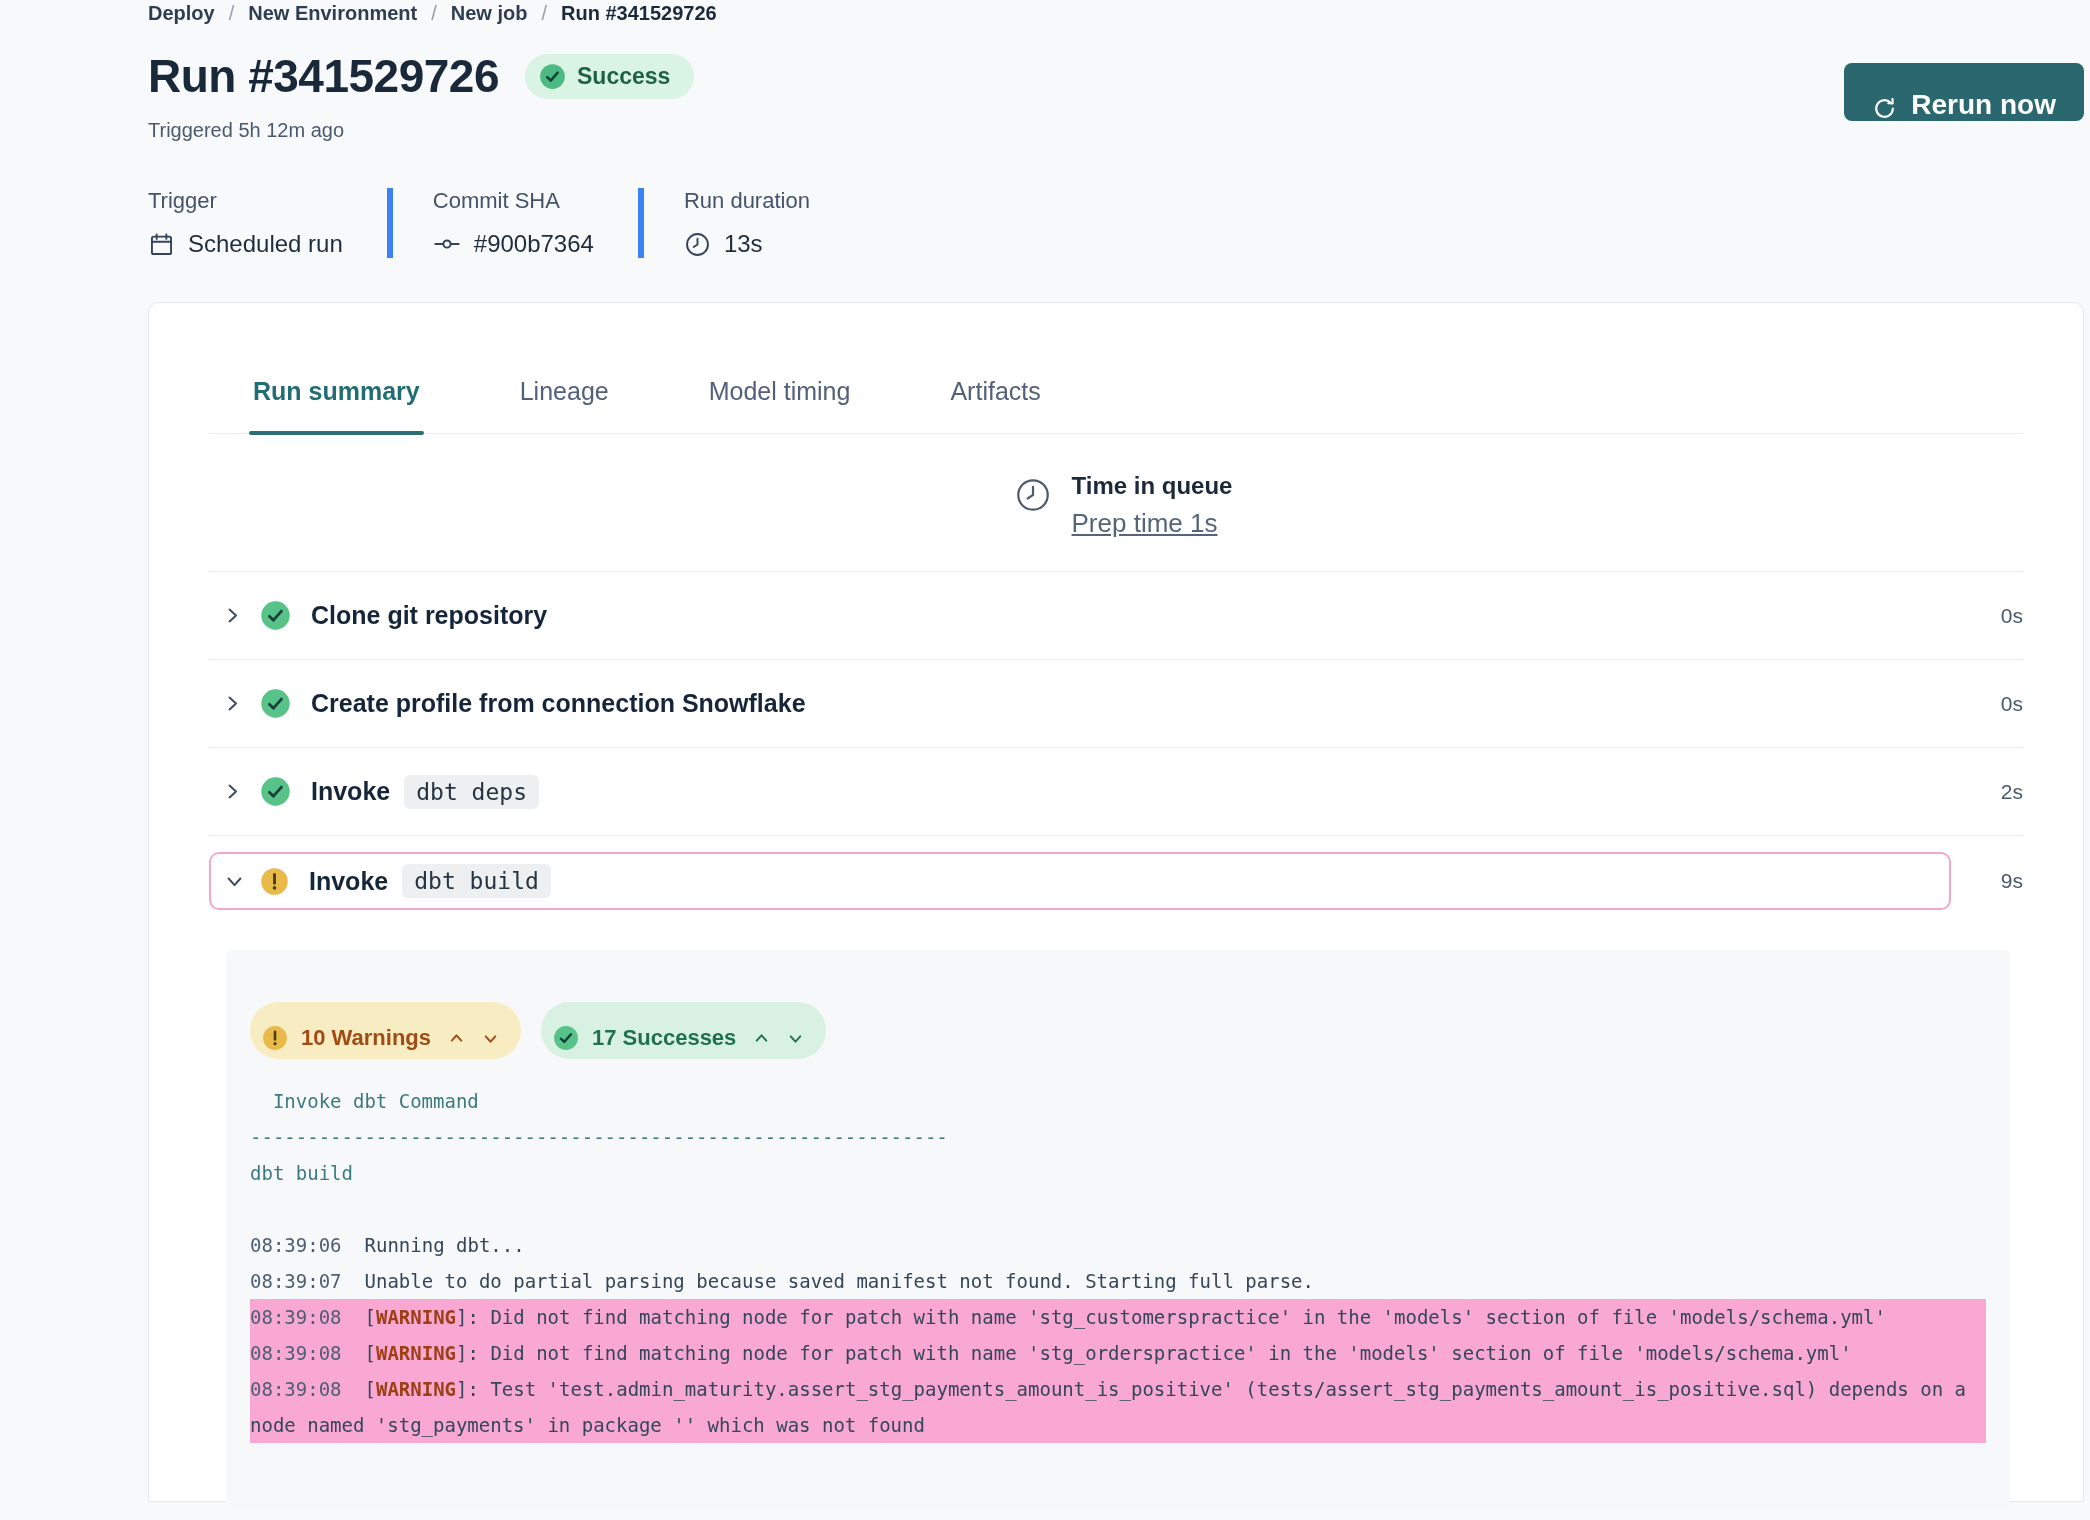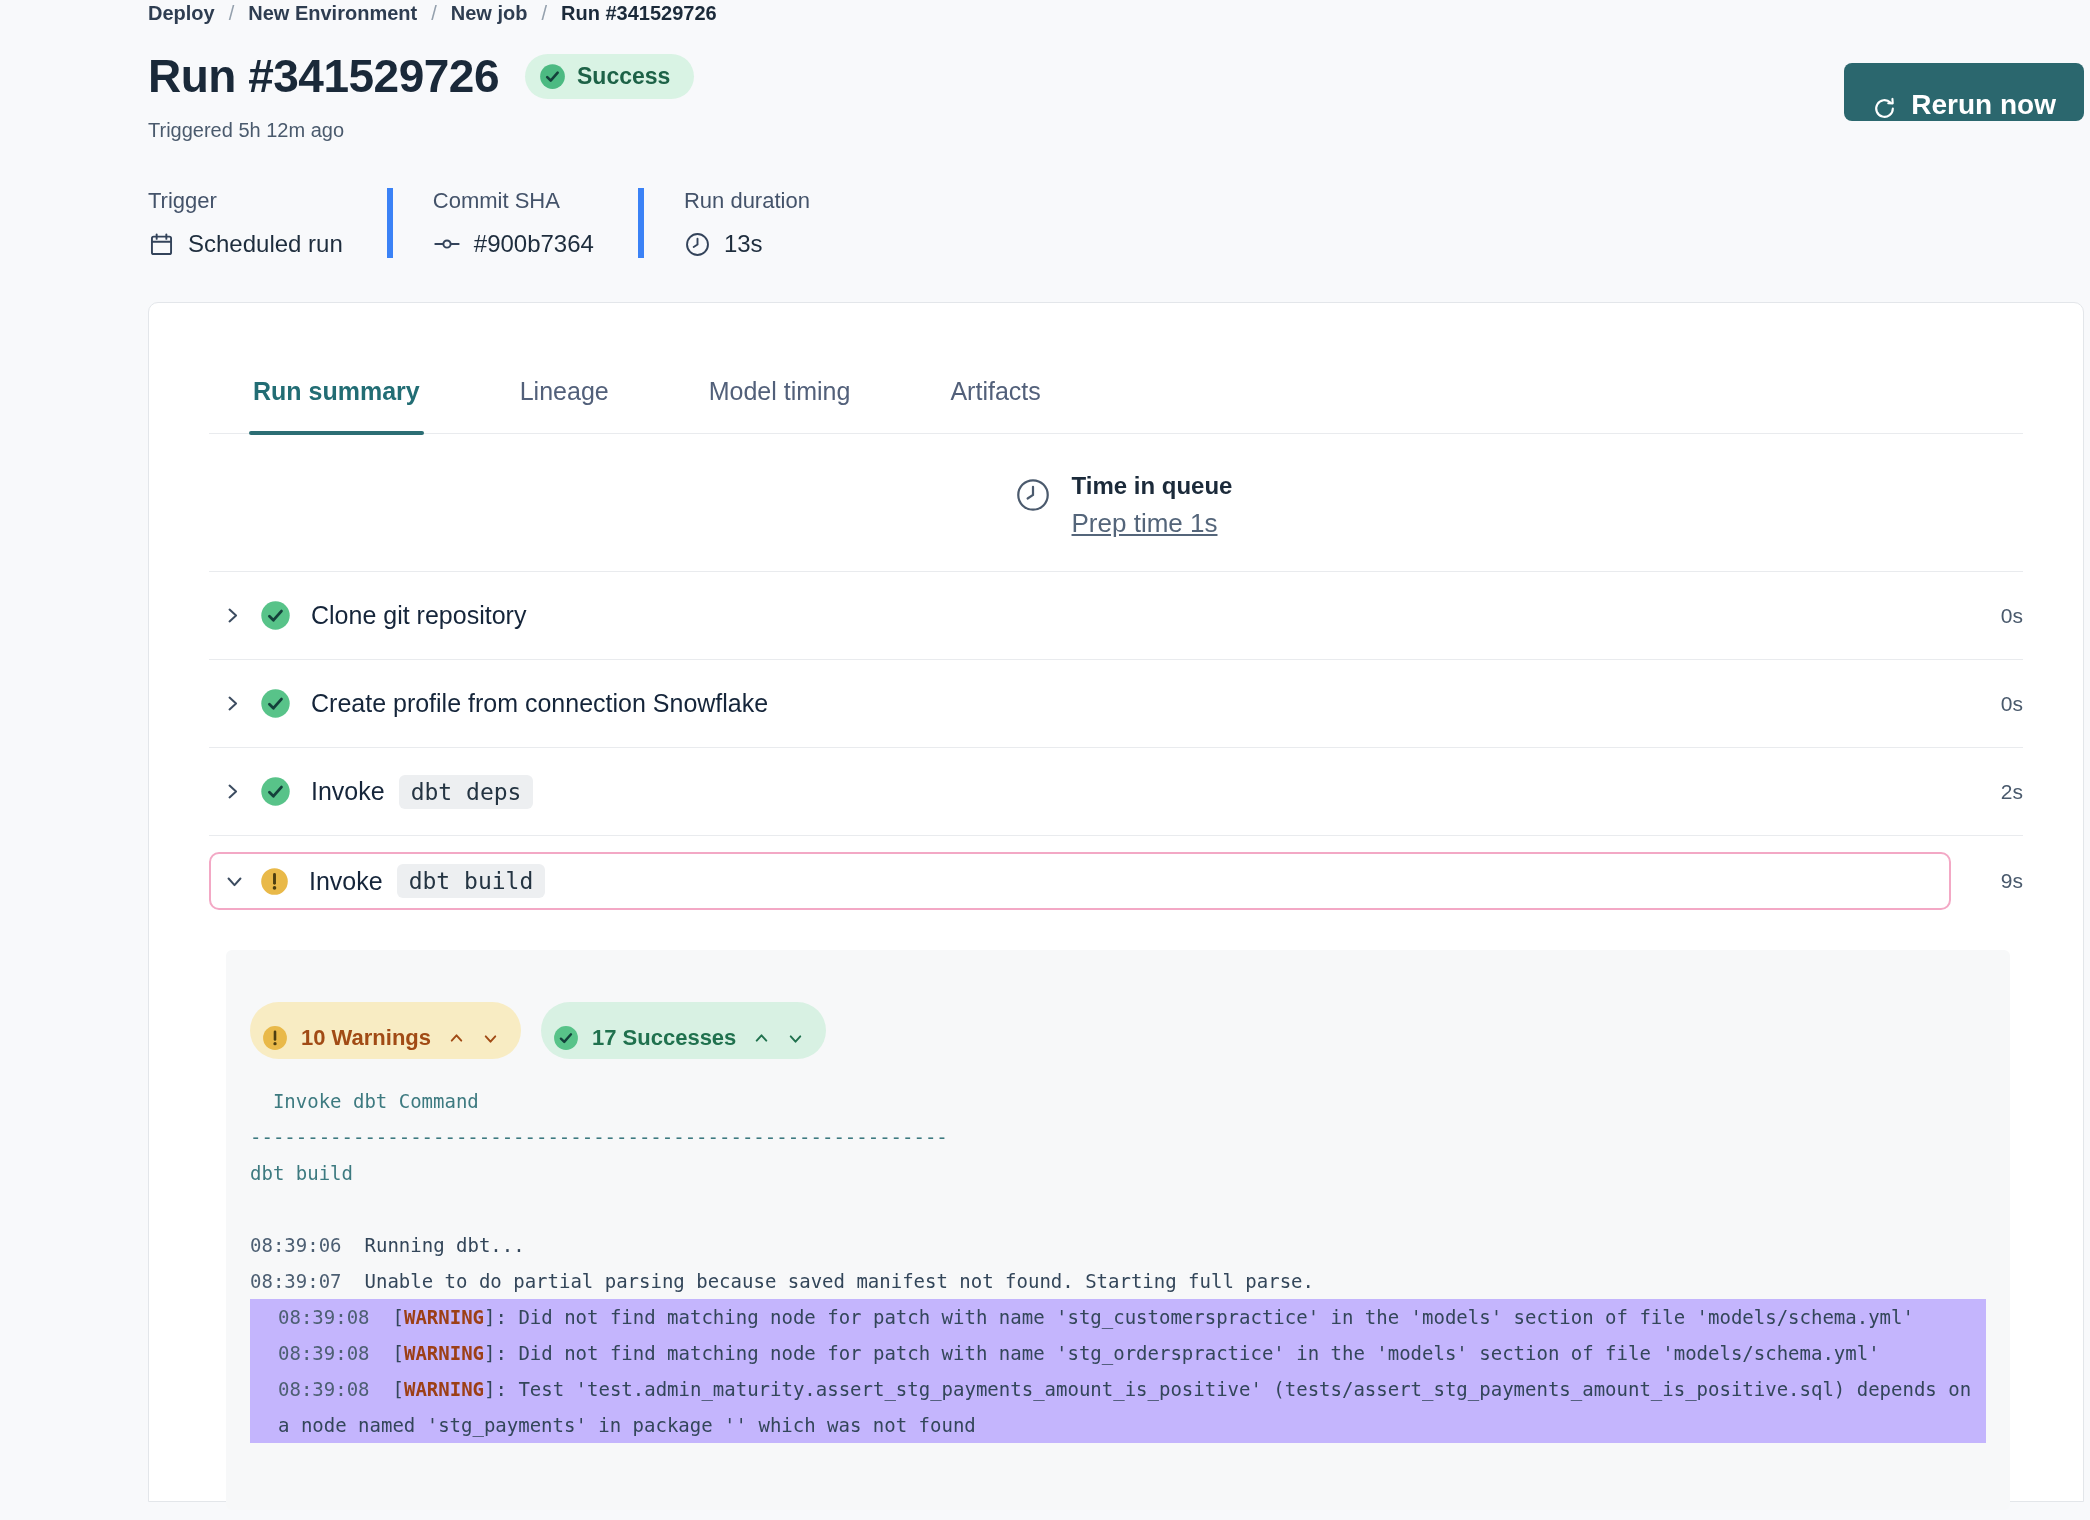--- a/index.html
+++ b/index.html
@@ -42,21 +42,21 @@
   
   .queue { display:flex; align-items:flex-start; gap:20px; padding:38px 0 32px 14px; border-bottom:1px solid #e9ebee;justify-content:center; }
   .queue .icn { color:#4b5a6d; margin-top:4px; }
   .queue-title { font-size:24px; font-weight:700; color:#1b2a3a; }
   .queue-link { display:inline-block; margin-top:8px; font-size:26px; color:#54657a; text-decoration:underline; cursor:pointer; }
 
   
   .step-row { display:flex; align-items:center; height:88px; border-bottom:1px solid #e9ebee; cursor:pointer; }
   .step-row .chev { display:inline-flex; color:#3c4c60; margin-left:14px; }
   .step-row .circ { display:inline-flex; margin-left:18px; }
-  .step-title { margin-left:20px; font-size:25px; font-weight:400; color:#15253a;text-align:center; }
+  .step-title { margin-left:20px; font-size:25px; font-weight:700; color:#15253a;text-align:center; }
   .code-chip { margin-left:14px; font-family:"DejaVu Sans Mono", monospace; font-size:23px; color:#243442; background:#edeff1; border-radius:6px; padding:4px 12px; }
   .step-duration { margin-left:auto; font-size:21px; color:#49596c; }
 
   .build-row { display:flex; align-items:center; margin-top:16px; }
   .build-box { flex:1; display:flex; align-items:center; height:58px; border:2px solid #f3a8c5; border-radius:10px; padding:0 10px; cursor:pointer; background:#ffffff; }
   .build-box .chev { display:inline-flex; color:#3c4c60; margin-left:4px; }
   .build-box .circ { display:inline-flex; margin-left:16px; }
   .build-row .step-duration { margin-left:22px; width:50px; text-align:right; }
 
   
@@ -76,21 +76,21 @@
   .badges { display:flex; gap:20px; margin-top:32px; }
   .badge { display:flex; align-items:center; gap:13px; border-radius:999px; padding:23px 22px 8px 12px; font-size:22px; font-weight:700; cursor:pointer; }
   .badge.warn { background:#f8ecc3; color:#a14b15; }
   .badge.succ { background:#d8f1e3; color:#20714e; }
   .badge .caret { display:inline-flex; cursor:pointer; margin-left:4px; }
 
   
   .log-content { margin-top:24px; font-family:"DejaVu Sans Mono", monospace; font-size:19px; line-height:36px; color:#33465a; }
   .log-line { white-space:pre-wrap; min-height:36px; }
   .log-line.cmd { color:#3d7a80; }
-  .log-line.warning { background:#c4b5fd;padding-left:28px; }
+  .log-line.warning { background:#f9a8d4; }
   .lg-time { color:#4d5f73; margin-right:23px; }
   .warn-token { color:#9c3f16; font-weight:700; }
 
   .icn svg { display:block; }
 </style>
 </head>
 <body>
 
 <div class="container">
 

